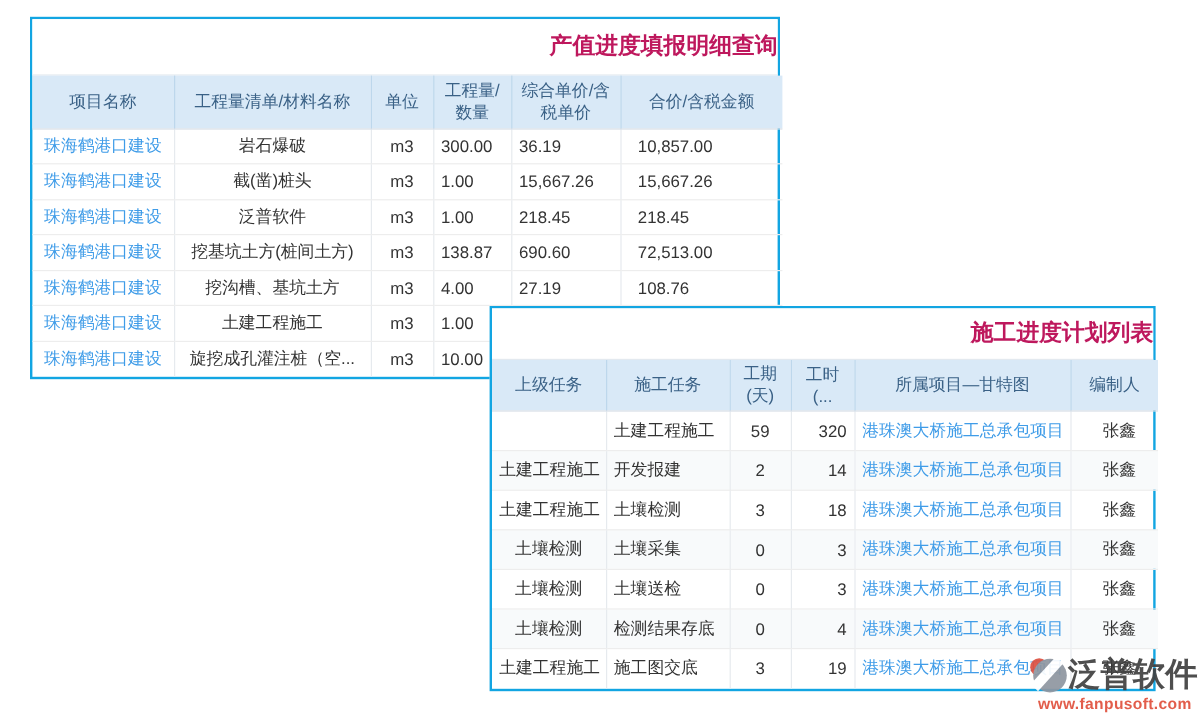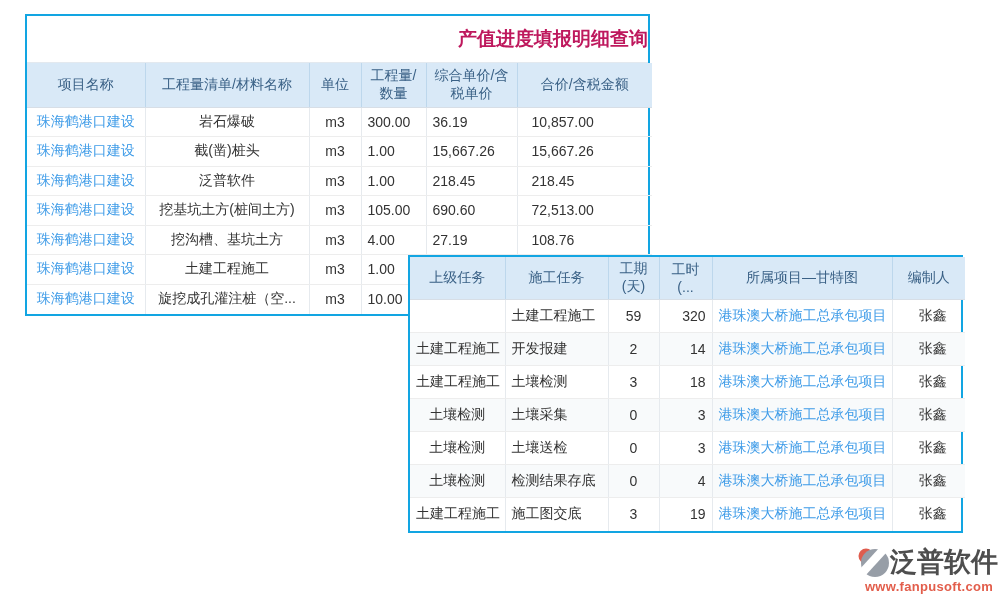--- a/index.html
+++ b/index.html
@@ -113,21 +113,21 @@
           <td class="c-center">泛普软件</td>
           <td class="c-center">m3</td>
           <td class="c-right">1.00</td>
           <td class="c-right">218.45</td>
           <td class="c-right">218.45</td>
         </tr>
         <tr>
           <td class="c-center"><span class="link">珠海鹤港口建设</span></td>
           <td class="c-center">挖基坑土方(桩间土方)</td>
           <td class="c-center">m3</td>
-          <td class="c-right">105.00</td>
+          <td class="c-right">138.87</td>
           <td class="c-right">690.60</td>
           <td class="c-right">72,513.00</td>
         </tr>
         <tr>
           <td class="c-center"><span class="link">珠海鹤港口建设</span></td>
           <td class="c-center">挖沟槽、基坑土方</td>
           <td class="c-center">m3</td>
           <td class="c-right">4.00</td>
           <td class="c-right">27.19</td>
           <td class="c-right">108.76</td>
@@ -146,20 +146,21 @@
           <td class="c-center">m3</td>
           <td class="c-right">10.00</td>
           <td class="c-right"></td>
           <td class="c-right"></td>
         </tr>
       </tbody>
   </table>
 </div>
 
 <div class="panel" id="panel2">
+  <div class="panel-title">施工进度计划列表</div>
   <table class="grid">
     <colgroup>
       <col style="width:95px">
         <col style="width:103px">
         <col style="width:51px">
       <col style="width:53px">
         <col style="width:180px">
         <col style="width:73px">
     </colgroup>
     <thead>

